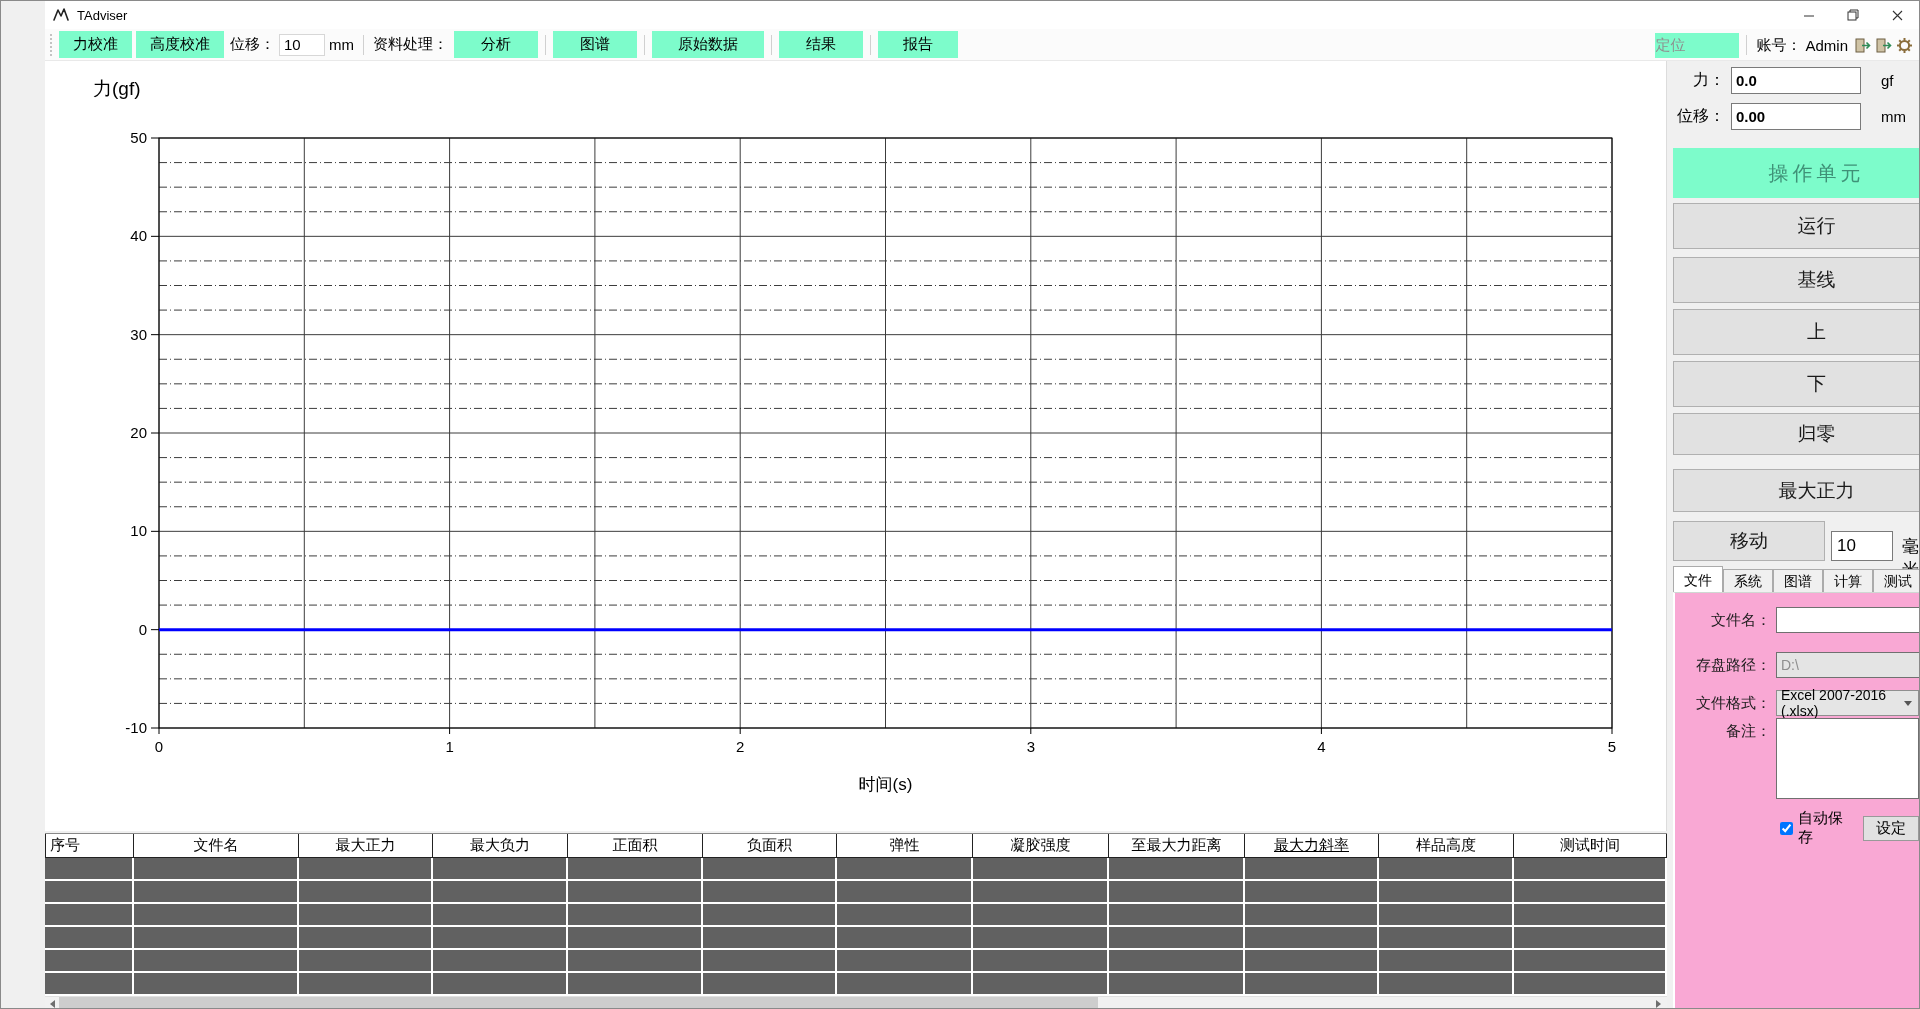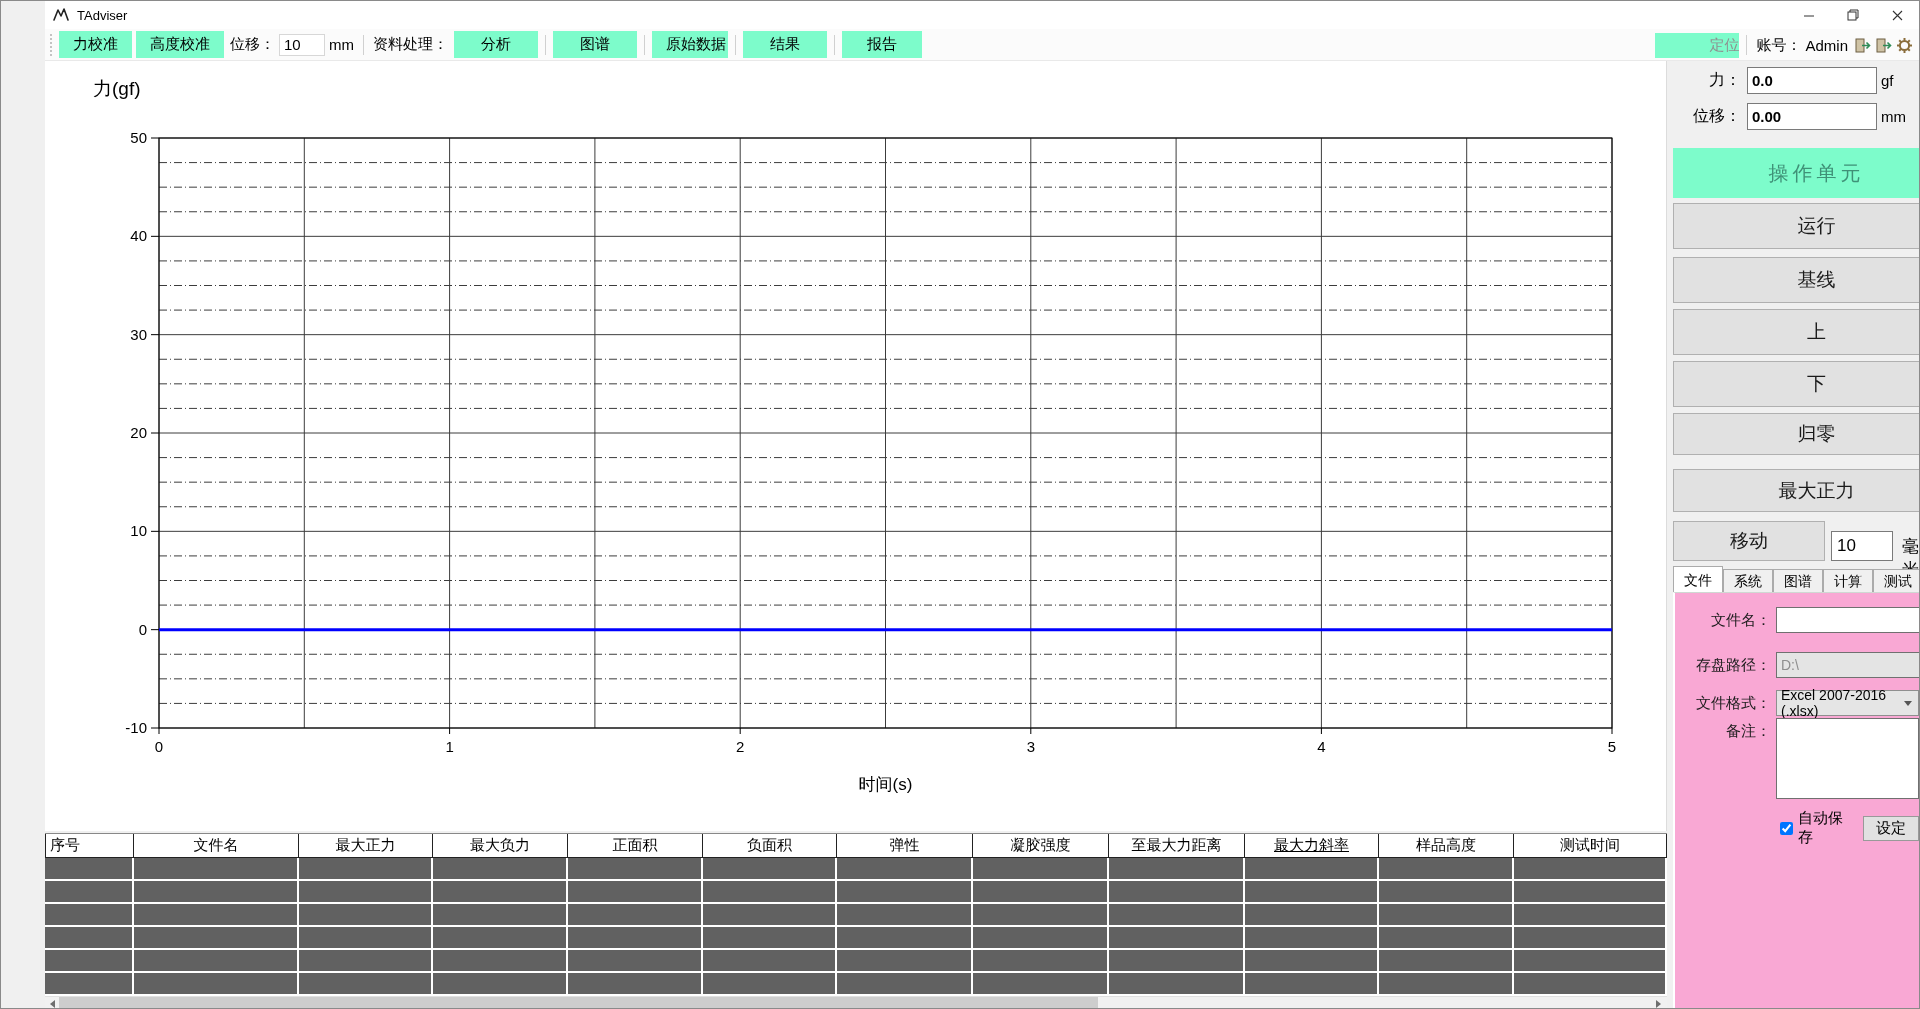--- a/index.html
+++ b/index.html
@@ -15,21 +15,21 @@
   .win-btn { width:44px; height:28px; display:flex; align-items:center; justify-content:center; }
 
   
   .toolbar { height:32px; background:#fbfbfb; border-bottom:1px solid #e9e9e9; display:flex; align-items:center; padding:0 4px; position:relative; }
   .grip { height:22px; border-left:2px dotted #c3c3c3; margin:0 5px 0 1px; }
   .tb-btn { background:#7dfccb; border:none; padding:4px 14px; font-size:15px; color:#000; margin:0 2px; white-space:nowrap; cursor:default; }
   .tb-label { font-size:15px; margin:0 4px; white-space:nowrap; }
   .tb-input { width:46px; height:22px; border:1px solid #d7d7d7; background:#fff; font-size:15px; padding:0 4px; }
   .tb-sep { width:1px; height:20px; background:#d0d0d0; margin:0 5px; }
   .tb-right { position:absolute; right:4px; top:0; height:32px; display:flex; align-items:center; }
-  .tb-btn.muted { color:#8f8f8f; width:84px; text-align:right; padding:3px 0; }
+  .tb-btn.muted { color:#8f8f8f; width:84px; text-align:left; padding:3px 0; }
   .acct-icon { width:17px; height:17px; margin:0 2px; }
 
   
   .main { display:flex; height:949px; }
   .left-col { width:1622px; display:flex; flex-direction:column; background:#f0f0f0; }
   .chart-area { height:770px; background:#fff; position:relative; border-right:1px solid #dcdcdc; }
   .chart-area svg { position:absolute; left:0; top:0; }
 
   
   .table-strip { height:2px; background:#f0f0f0; }
@@ -47,21 +47,21 @@
   .hs-arrow.left { left:0; } .hs-arrow.right { right:2px; }
   .tri-l { width:0; height:0; border-top:4px solid transparent; border-bottom:4px solid transparent; border-right:5px solid #6e6e6e; }
   .tri-r { width:0; height:0; border-top:4px solid transparent; border-bottom:4px solid transparent; border-left:5px solid #6e6e6e; }
   .hs-thumb { position:absolute; left:14px; top:0; width:1039px; height:13px; background:#cdcdcd; }
 
   
   .right-col { width:298px; position:relative; background:#f0f0f0; }
   .ro-row { position:absolute; right:8px; display:flex; align-items:center; }
   .ro-label { font-size:16px; margin-right:6px; }
   .ro-input { width:130px; height:27px; border:1px solid #7a7a7a; background:#fff; font-size:15px; padding:0 4px;font-weight:bold; }
-  .ro-unit { font-size:15px; width:30px; margin-left:4px; }
+  .ro-unit { font-size:15px; width:30px; margin-left:20px; }
   .side-btn { position:absolute; left:6px; width:287px; background:#e1e1e1; border:1px solid #b0b0b0;
               font-size:19px; color:#1a1a1a; display:flex; align-items:center; justify-content:center; cursor:default; }
   .side-btn.accent { background:#7dfccb; border:1px solid #7dfccb; color:#3f9177; font-size:20px; letter-spacing:4px; }
   .move-input { position:absolute; left:164px; top:470px; width:62px; height:30px; border:1px solid #7a7a7a; background:#fff; font-size:17px; padding:0 5px; }
   .move-unit { position:absolute; left:235px; top:474px; font-size:17px; }
 
   
   .tabs { position:absolute; left:6px; top:505px; display:flex; align-items:flex-end; height:26px; }
   .tab { font-size:14px; padding:3px 10px; border:1px solid #ababab; border-bottom:none; background:#f0f0f0; height:23px; white-space:nowrap; }
   .tab.active { background:#fff; height:26px; padding-top:5px; }
@@ -118,21 +118,21 @@
     <button class="tb-btn">高度校准</button>
     <span class="tb-label">位移：</span>
     <input class="tb-input" value="10" style="">
     <span class="tb-label">mm</span>
     <div class="tb-sep"></div>
     <span class="tb-label">资料处理：</span>
     <button class="tb-btn" style="width:84px">分析</button>
     <div class="tb-sep"></div>
     <button class="tb-btn" style="width:84px">图谱</button>
     <div class="tb-sep"></div>
-    <button class="tb-btn" style="width:76px">原始数据</button>
+    <button class="tb-btn" style="width:112px">原始数据</button>
     <div class="tb-sep"></div>
     <button class="tb-btn" style="width:84px">结果</button>
     <div class="tb-sep"></div>
     <button class="tb-btn" style="width:80px">报告</button>
 
     <div class="tb-right">
       <button class="tb-btn muted">定位</button>
       <div class="tb-sep"></div>
       <span class="tb-label">账号：</span>
       <span class="tb-label" style="margin-left:0">Admin</span>

